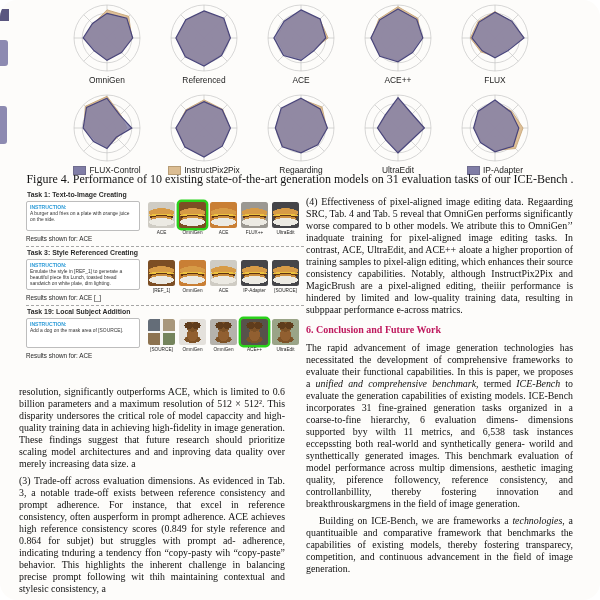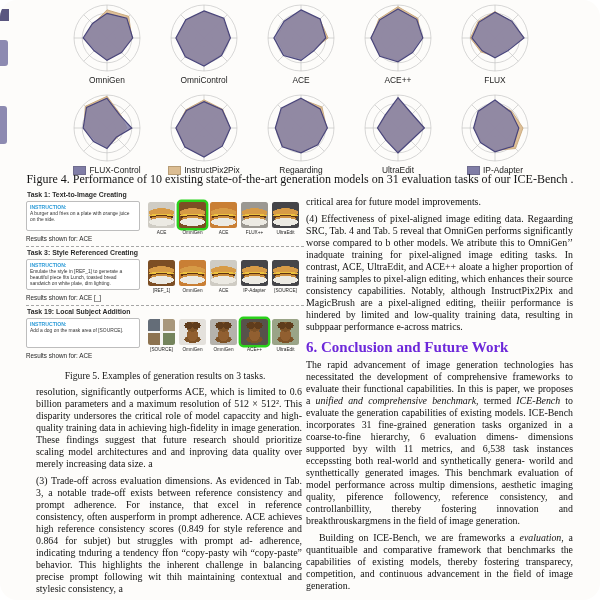--- a/index.html
+++ b/index.html
@@ -64,23 +64,23 @@
   .k-d3{background-color:#57524b;}
   .k-d4{background-color:#9aa487;}
   .k-grid{background-image:
     linear-gradient(to right, rgba(0,0,0,0) 46%, #f4f4f2 46%, #f4f4f2 54%, rgba(0,0,0,0) 54%),
     linear-gradient(to bottom, rgba(0,0,0,0) 46%, #f4f4f2 46%, #f4f4f2 54%, rgba(0,0,0,0) 54%),
     conic-gradient(#a8977b 0 25%, #74845c 0 50%, #8d7350 0 75%, #646d78 0);}
 
   
   .col{position:absolute;font-size:9.9px;line-height:12px;text-align:justify;color:#101010;overflow:hidden;}
   .col p{margin:0 0 5px 0;}
-  .col-left{left:36px;top:386px;width:266px;height:214px;}
+  .col-left{left:19px;top:386px;width:266px;height:214px;}
   .col-right{left:306px;top:196px;width:267px;height:404px;}
-  .col h2{font-size:15px;line-height:14px;margin:7px 0 5px 0;color:#6d28d9;}
+  .col h2{font-size:10px;line-height:14px;margin:7px 0 5px 0;color:#be185d;}
   .p-indent{text-indent:13px;}
   .col i{}
   .col b{font-weight:400;}
 </style>
 </head>
 <body>
 
 <div class="page">
 
   <section class="fig4">
@@ -121,21 +121,21 @@
               <line x1="37" y1="37" x2="70.0" y2="37.0" stroke="#bdbdbd" stroke-width="0.6"></line>
               <line x1="37" y1="37" x2="60.3" y2="60.3" stroke="#bdbdbd" stroke-width="0.6"></line>
               <line x1="37" y1="37" x2="37.0" y2="70.0" stroke="#bdbdbd" stroke-width="0.6"></line>
               <line x1="37" y1="37" x2="13.7" y2="60.3" stroke="#bdbdbd" stroke-width="0.6"></line>
               <line x1="37" y1="37" x2="4.0" y2="37.0" stroke="#bdbdbd" stroke-width="0.6"></line>
               <line x1="37" y1="37" x2="13.7" y2="13.7" stroke="#bdbdbd" stroke-width="0.6"></line>
               <polygon points="37.0,10.6 56.1,17.9 62.7,37.0 53.8,53.8 37.0,63.4 18.8,55.2 9.9,37.0 19.3,19.3" fill="#dcbd92" fill-opacity="0.95" stroke="#c7a678" stroke-width="0.9"></polygon>
               <polygon points="37.0,9.9 56.8,17.2 63.4,37.0 54.5,54.5 37.0,65.0 18.3,55.7 8.9,37.0 18.8,18.8" fill="#807da6" fill-opacity="0.82" stroke="#49457a" stroke-width="1.2"></polygon>
             </svg>
             <div class="radar-label">
-              <span>OmniControl</span>
+              <span>Referenced</span>
             </div>
           </div>
           <div class="radar-cell">
             <svg width="74" height="74" viewBox="0 0 74 74">
               <circle cx="37" cy="37" r="8.3" fill="none" stroke="#bdbdbd" stroke-width="0.6"></circle>
               <circle cx="37" cy="37" r="16.5" fill="none" stroke="#bdbdbd" stroke-width="0.6"></circle>
               <circle cx="37" cy="37" r="24.8" fill="none" stroke="#bdbdbd" stroke-width="0.6"></circle>
               <circle cx="37" cy="37" r="33.0" fill="none" stroke="#bdbdbd" stroke-width="0.6"></circle>
               <line x1="37" y1="37" x2="37.0" y2="4.0" stroke="#bdbdbd" stroke-width="0.6"></line>
               <line x1="37" y1="37" x2="60.3" y2="13.7" stroke="#bdbdbd" stroke-width="0.6"></line>
@@ -409,29 +409,27 @@
                 <div class="thumb-label">ACE++</div>
               </div>
               <div class="thumb-wrap">
                 <div class="thumb dog k-d4"></div>
                 <div class="thumb-label">UltraEdit</div>
               </div>
             </div>
           </div>
         </div>
       </div>
-    <div class="fig5-caption">Figure 5. Examples of generation results on 3 tasks.</div>
   </section>
 
   <section class="col col-left">
     <p><span>resolution, significantly outperforms ACE, which is limited to 0.6 billion parameters and a maximum resolution of 512 × 512². This disparity undersores the critical role of model capaccity and high-quality training data in achieving high-fidelity in image generation.  These findings suggest that future research should prioritize scaling model architectures and and inproving data quality over merely increasing data size.  a</span></p>
     <p><b>(3) Trade-off across evaluation dimensions.</b> <span>As evidenced in Tab. 3, a notable trade-off exists between reference consistency and prompt adherence. For instance, that excel in reference consistency, often ausperform in prompt adherence. ACE achieves high reference consistency scores (0.849 for style reference and 0.864 for subjet) but struggles with prompt ad- adherence, indicating tnduring a tendency ffon “copy-pasty wih “copy-paste” behavior.  This highlights the inherent challenge in balancing precise prompt following wit thih maintaining contextual and stylesic consistency, a</span></p>
   </section>
 
   <section class="col col-right">
-    <p><span>critical area for future model improvements.</span></p>
     <p><b>(4) Effectiveness of pixel-aligned image editing data.</b> <span>Regaarding SRC, Tab. 4 and Tab. 5 reveal that OmniGen performs significantly worse compared to b other models. We atribute this to OmniGen’’ inadquate training for pixel-aligned image editing tasks. In contrast, ACE, UltraEdit, and ACE++ aloate a higher proportion of training samples to pixel-align editing, which enhances their source consistency capabilities.  Notably, although InstructPix2Pix and MagicBrush are a pixel-aligned editing, theiiir performance is hindered by limited and low-quality training data, resulting in  subppaar performance e-across matrics.</span></p>
     <h2>6. Conclusion and Future Work</h2>
     <p><span>The rapid advancement of image generation technologies has necessitated the development of comprehensive frameworks to evaluate their functional capabilities.  In this is paper, we proposes a </span><i>unified and comprehensive benchmark</i><span>, termed </span><i>ICE-Bench</i><span> to evaluate the generation capabilities of existing models. ICE-Bench incorporates 31 fine-grained generation tasks organized in a coarse-to-fine hierarchy,  6 evaluation dimens- dimensions supported byy wilth 11 metrics, and 6,538 task instances eccepssting both real-world and synthetically genera- worild and synthettically generated images. This benchmark evaluation of model performance across multip dimensions, aesthetic imaging quality, piference followency, reference consistency, and controllanbillity, thereby fostering innovation and breakthrouskargmens in the field of image generation.</span></p>
-    <p class="p-indent"><span>Building on ICE-Bench, we are frameworks a </span><i>evaluation</i><span>, a quantituaible and comparative framework that benchmarks the capabilities of existing models, thereby fostering transparecy, competition, and continuous advancement in the field of image generation.</span></p>
+    <p class="p-indent"><span>Building on ICE-Bench, we are frameworks a </span><i>technologies</i><span>, a quantituaible and comparative framework that benchmarks the capabilities of existing models, thereby fostering transparecy, competition, and continuous advancement in the field of image generation.</span></p>
   </section>
 
 </div>
 
 </body></html>

